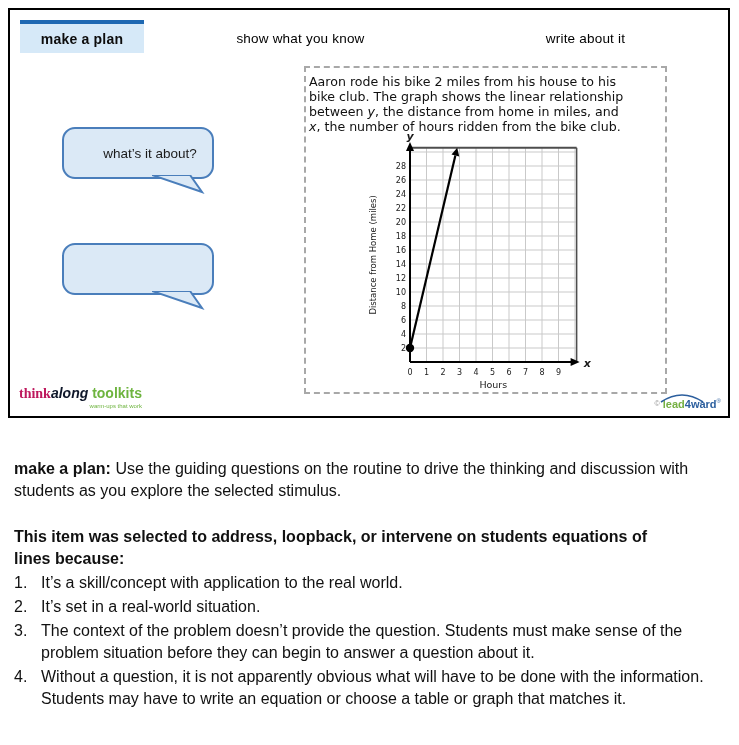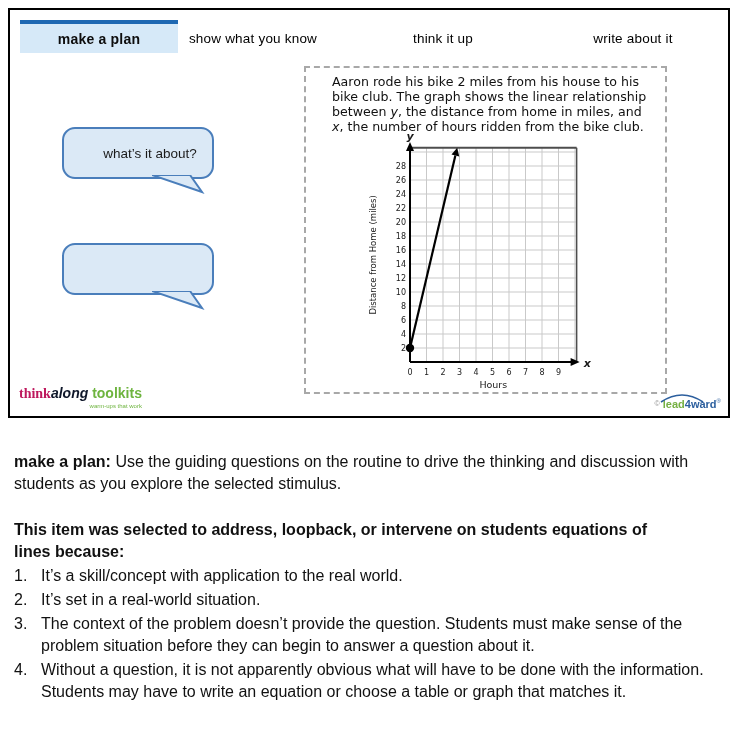--- a/index.html
+++ b/index.html
@@ -4,41 +4,41 @@
 <style>
   html,body{margin:0;padding:0;background:#fff;}
   .page{position:relative;width:739px;height:745px;background:#fff;overflow:hidden;
         font-family:"Liberation Sans",sans-serif;color:#111;}
 
   
   .board{position:absolute;left:8px;top:8px;width:722px;height:410px;
          border:2px solid #000;box-sizing:border-box;background:#fff;}
 
   
-  .tab-active{position:absolute;left:10px;top:10px;width:158px;height:33px;
+  .tab-active{position:absolute;left:10px;top:10px;width:124px;height:33px;
               background:#d6e9f8;border-top:4px solid #1e68b2;box-sizing:border-box;
               display:flex;align-items:center;justify-content:center;
               font-size:14px;font-weight:bold;color:#0d0d0d;letter-spacing:.2px;cursor:pointer;}
   .tab-rest{position:absolute;left:148px;top:13px;width:570px;height:30px;display:flex;}
   .tab-inactive{flex:1;display:flex;align-items:center;justify-content:center;
                 color:#000000;font-size:13.5px;letter-spacing:.2px;cursor:pointer;}
 
   
   .bubble{position:absolute;width:152px;height:52px;background:#dbe9f6;
           border:2px solid #4a7ebb;border-radius:13px;box-sizing:border-box;
           display:flex;align-items:center;justify-content:center;text-align:center;
           font-size:13.5px;line-height:17px;color:#1a1a1a;padding-left:24px;}
   #bubble-1{left:52px;top:117px;}
   #bubble-2{left:52px;top:233px;}
   .bubble-tail{position:absolute;left:88px;top:100%;margin-top:-2px;width:56px;height:20px;}
 
   
   .stimulus{position:absolute;left:294px;top:56px;width:363px;height:328px;
             border:2px dashed #a8a8a8;box-sizing:border-box;}
-  .stimulus-text{margin:6px 8px 0 26px;font-family:"DejaVu Sans",sans-serif;
+  .stimulus-text{margin:6px 8px 0 3px;font-family:"DejaVu Sans",sans-serif;
                  font-size:12.6px;line-height:15px;color:#111;}
   .stimulus-text em{font-style:italic;}
 
   
   .chart{position:absolute;left:352px;top:122px;width:246px;height:262px;}
 
   
   .logo-ta{position:absolute;left:9px;bottom:3px;font-size:14px;font-weight:bold;line-height:13px;}
   .ta-think{color:#be185d;font-family:Liberation Serif, serif;}
   .ta-along{color:#0f172a;font-style:italic;}
@@ -47,38 +47,37 @@
   .logo-l4w{position:absolute;right:7px;bottom:6px;font-size:11px;white-space:nowrap;}
   .l4-c{font-size:7px;color:#8a8a8a;vertical-align:2px;}
   .l4-lead{color:#76b043;font-weight:bold;}
   .l4-wrap{position:relative;display:inline-block;}
   .l4-ward{color:#2c5f9e;font-weight:bold;}
   .l4-reg{font-size:6px;color:#2c5f9e;vertical-align:5px;}
   .l4-swoosh{position:absolute;left:-3px;top:-6px;width:44px;height:11px;}
 
   
   .notes{position:absolute;left:14px;top:444px;width:706px;font-size:16px;line-height:22px;}
-  .np1{margin:7px 0 24px 0;max-width:688px;}
+  .np1{margin:14px 0 24px 0;max-width:688px;}
   .np2{margin:0;font-weight:bold;max-width:648px;}
   .nlist{margin:2px 0 0 0;}
   .nitem{display:flex;margin:0 0 2px 0;}
   .nnum{flex:0 0 27px;}
   .ntext{flex:1;max-width:668px;}
 </style>
 </head>
 <body>
 
 <div class="page">
 
   <div class="board">
 
     <div class="tab-active">make a plan</div>
     <div class="tab-rest">
         <div class="tab-inactive">show what you know</div>
-        <div class="tab-inactive">think it up</div>
         <div class="tab-inactive">write about it</div>
       </div>
 
     <div class="bubble" id="bubble-1">
       <span class="bubble-text">what’s it about?</span>
       <svg class="bubble-tail" viewBox="0 0 56 20">
           <polygon points="0,0 38,0 50,17" fill="#dbe9f6" stroke="#4a7ebb" stroke-width="2"></polygon>
         </svg>
     </div>
     <div class="bubble" id="bubble-2">

